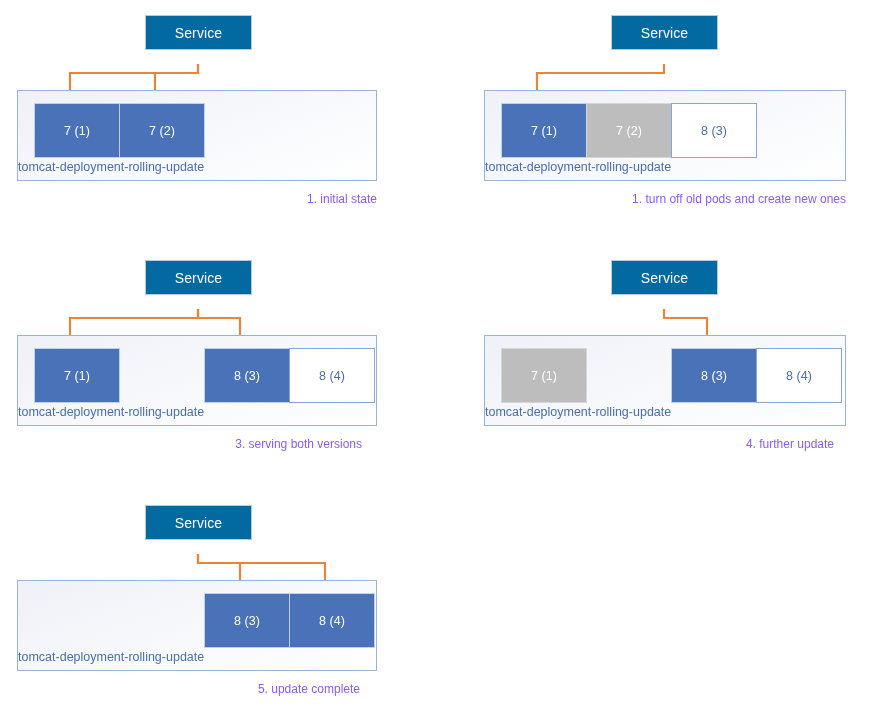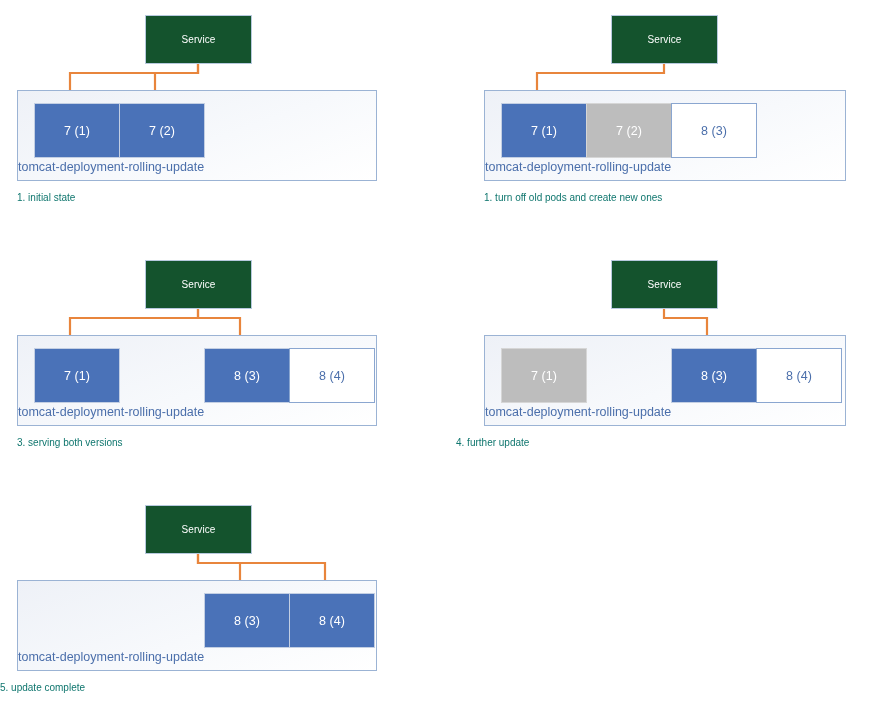--- a/index.html
+++ b/index.html
@@ -14,26 +14,26 @@
     font-family: "Liberation Sans", sans-serif;
     overflow: hidden;
   }
   .panel {
     position: absolute;
   }
   
   .service-box {
     position: absolute;
     width: 107px;
-    height: 49px;
-    background: #14532d;
+    height: 35px;
+    background: #0369a1;
     border: 1px solid #b7c9de;
     box-sizing: border-box;
     color: #ffffff;
-    font-size: 10px;
+    font-size: 14px;
     display: flex;
     align-items: center;
     justify-content: center;
     letter-spacing: .1px;
   }
   
   .deployment {
     position: absolute;
     box-sizing: border-box;
     border: 1px solid #9bb3d4;
@@ -72,23 +72,23 @@
     color: #ffffff;
   }
   .pod.outline {
     background: #ffffff;
     border: 1px solid #8aa6d0;
     color: #4b6fab;
   }
   
   .caption {
     position: absolute;
-    text-align: left;
-    color: #0f766e;
-    font-size: 10px;
+    text-align: right;
+    color: #8b5cf6;
+    font-size: 12px;
     white-space: nowrap;
   }
   
   .connectors {
     position: absolute;
     left: 0;
     top: 0;
     width: 870px;
     height: 718px;
     pointer-events: none;
@@ -156,34 +156,34 @@
 <div class="panel">
   <div class="service-box" style="left:145px; top:260px;">Service</div>
 
   <div class="deployment" style="left:17px; top:335px; width:360px; height:91px;">
     <div class="pod blue" style="left:16px; top:12px;">7 (1)</div>
     <div class="pod blue" style="left:186px; top:12px;">8 (3)</div>
     <div class="pod outline" style="left:271px; top:12px;">8 (4)</div>
     <div class="deployment-label">tomcat-deployment-rolling-update</div>
   </div>
 
-  <div class="caption" style="left:17px; top:437px; width:360px;">3. serving both versions</div>
+  <div class="caption" style="left:2px; top:437px; width:360px;">3. serving both versions</div>
 </div>
 
 <div class="panel">
   <div class="service-box" style="left:611px; top:260px;">Service</div>
 
   <div class="deployment" style="left:484px; top:335px; width:362px; height:91px;">
     <div class="pod gray" style="left:16px; top:12px;">7 (1)</div>
     <div class="pod blue" style="left:186px; top:12px;">8 (3)</div>
     <div class="pod outline" style="left:271px; top:12px;">8 (4)</div>
     <div class="deployment-label">tomcat-deployment-rolling-update</div>
   </div>
 
-  <div class="caption" style="left:456px; top:437px; width:362px;">4. further update</div>
+  <div class="caption" style="left:472px; top:437px; width:362px;">4. further update</div>
 </div>
 
 <div class="panel">
   <div class="service-box" style="left:145px; top:505px;">Service</div>
 
   <div class="deployment" style="left:17px; top:580px; width:360px; height:91px;">
     <div class="pod blue" style="left:186px; top:12px;">8 (3)</div>
     <div class="pod blue" style="left:271px; top:12px;">8 (4)</div>
     <div class="deployment-label">tomcat-deployment-rolling-update</div>
   </div>

